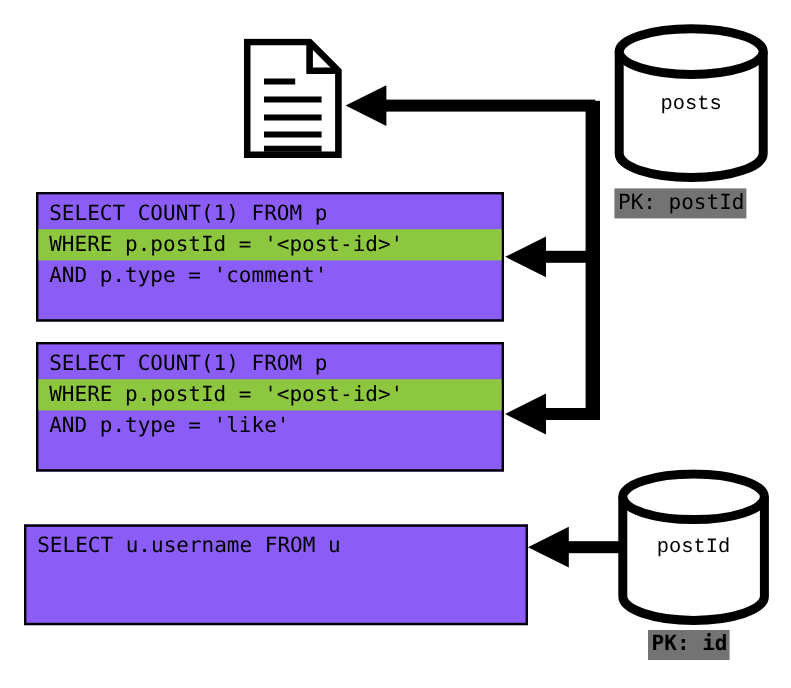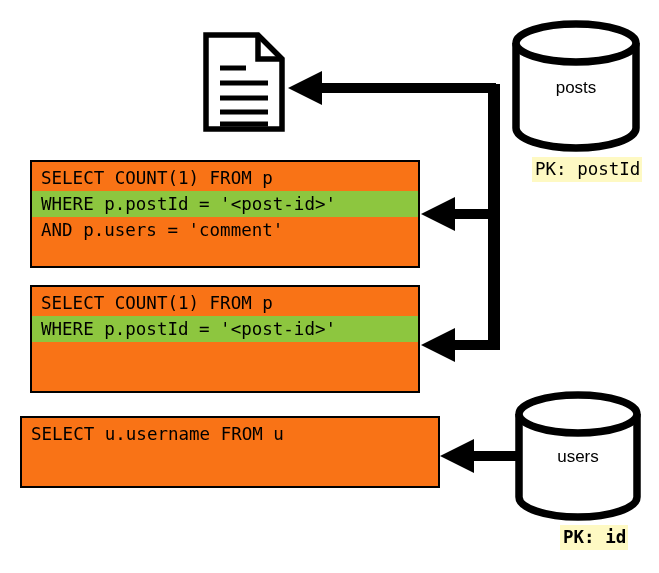--- a/index.html
+++ b/index.html
@@ -14,21 +14,21 @@
     background: #ffffff;
     overflow: hidden;
     font-family: "DejaVu Sans Mono", "Liberation Mono", monospace;
   }
 
   
   .sql-box {
     position: absolute;
     box-sizing: border-box;
     border: 2px solid #000000;
-    background: #f97316;
+    background: #8b5cf6;
     padding: 3px 0 3px 0;
   }
   .sql-line {
     font-family: "DejaVu Sans Mono", "Liberation Mono", monospace;
     font-size: 17.5px;
     line-height: 26px;
     height: 26px;
     color: #000000;
     white-space: pre;
     padding-left: 9px;
@@ -39,35 +39,34 @@
   }
 
   
   .cylinder {
     position: absolute;
   }
   .cyl-label {
     position: absolute;
     width: 100%;
     text-align: center;
-    font-family: Liberation Sans, sans-serif;
+    font-family: Liberation Mono, monospace;
     font-size: 17px;
     color: #000000;
     pointer-events: none;
   }
   .pk-badge {
     position: absolute;
-    background: #fef9c3;
+    background: #737373;
     font-family: "DejaVu Sans Mono", "Liberation Mono", monospace;
     font-size: 17.5px;
     line-height: 23px;
     color: #000000;
     white-space: pre;
     padding: 1px 2px 1px 3px;
-    margin-left: 20px;
   }
 
   
   .doc-icon { position: absolute; }
 
   
   #wires {
     position: absolute;
     left: 0; top: 0;
     width: 659px; height: 573px;
@@ -114,43 +113,44 @@
 
     <g>
       <rect x="460" y="451" width="56" height="10" fill="#000000"></rect>
       <polygon points="440,456 474,439 474,473" fill="#000000"></polygon>
     </g>
   </svg>
 
   <div class="sql-box" style="left:30px; top:160px; width:390px; height:108px;">
     <div class="sql-line">SELECT COUNT(1) FROM p</div>
     <div class="sql-line hl">WHERE p.postId = '&lt;post-id&gt;'</div>
-    <div class="sql-line">AND p.users = 'comment'</div>
+    <div class="sql-line">AND p.type = 'comment'</div>
   </div>
 
   <div class="sql-box" style="left:30px; top:285px; width:390px; height:108px;">
     <div class="sql-line">SELECT COUNT(1) FROM p</div>
     <div class="sql-line hl">WHERE p.postId = '&lt;post-id&gt;'</div>
+    <div class="sql-line">AND p.type = 'like'</div>
   </div>
 
-  <div class="sql-box" style="left:20px; top:416px; width:420px; height:72px;">
+  <div class="sql-box" style="left:20px; top:437px; width:420px; height:84px;">
     <div class="sql-line">SELECT u.username FROM u</div>
   </div>
 
   <div class="cylinder" style="left:511px; top:20px; width:130px; height:132px;">
     <svg width="130" height="132" viewBox="0 0 130 132" aria-hidden="true">
       <path d="M5,23 L5,108 A60,20 0 0 0 125,108 L125,23" fill="#ffffff" stroke="#000000" stroke-width="7.5" stroke-linecap="butt"></path>
       <ellipse cx="65" cy="23" rx="60" ry="19" fill="#ffffff" stroke="#000000" stroke-width="7.5"></ellipse>
     </svg>
     <div class="cyl-label" style="top:58px; left:0;">posts</div>
   </div>
   <div class="pk-badge" style="left:512px; top:157px;">PK: postId</div>
 
   <div class="cylinder" style="left:514px; top:391px; width:128px; height:130px;">
     <svg width="128" height="130" viewBox="0 0 128 130" aria-hidden="true">
       <path d="M5,23 L5,106 A59,20 0 0 0 123,106 L123,23" fill="#ffffff" stroke="#000000" stroke-width="7.5" stroke-linecap="butt"></path>
       <ellipse cx="64" cy="23" rx="59" ry="19" fill="#ffffff" stroke="#000000" stroke-width="7.5"></ellipse>
     </svg>
-    <div class="cyl-label" style="top:56px; left:0;">users</div>
+    <div class="cyl-label" style="top:56px; left:0;">postId</div>
   </div>
   <div class="pk-badge" style="left:540px; top:525px;font-weight:bold;">PK: id</div>
 
 </div>
 
 </body></html>

